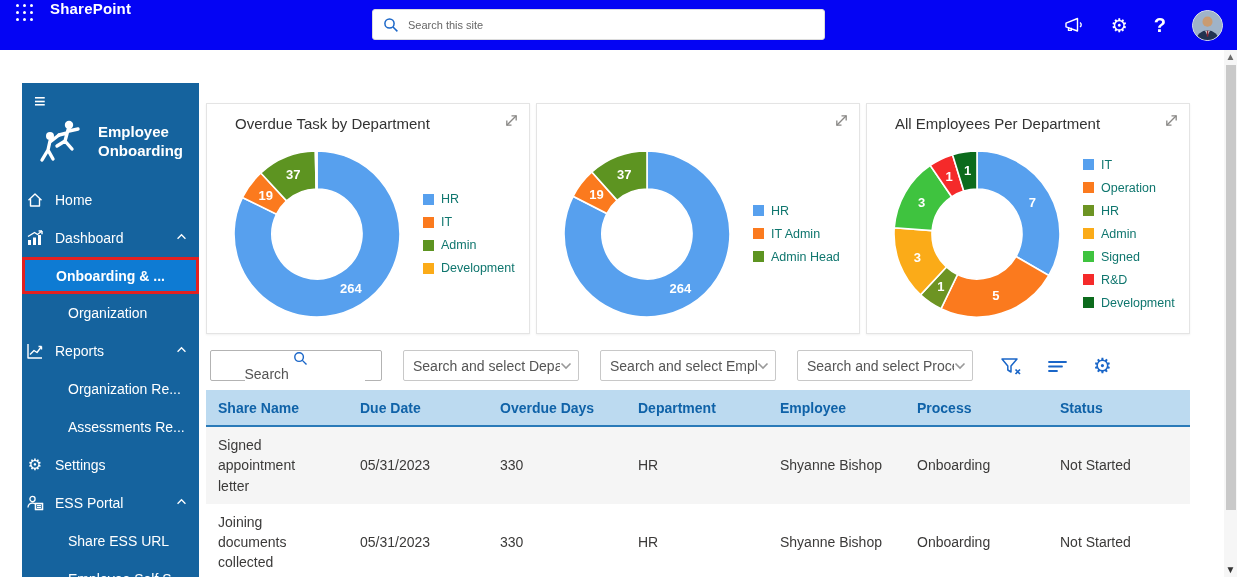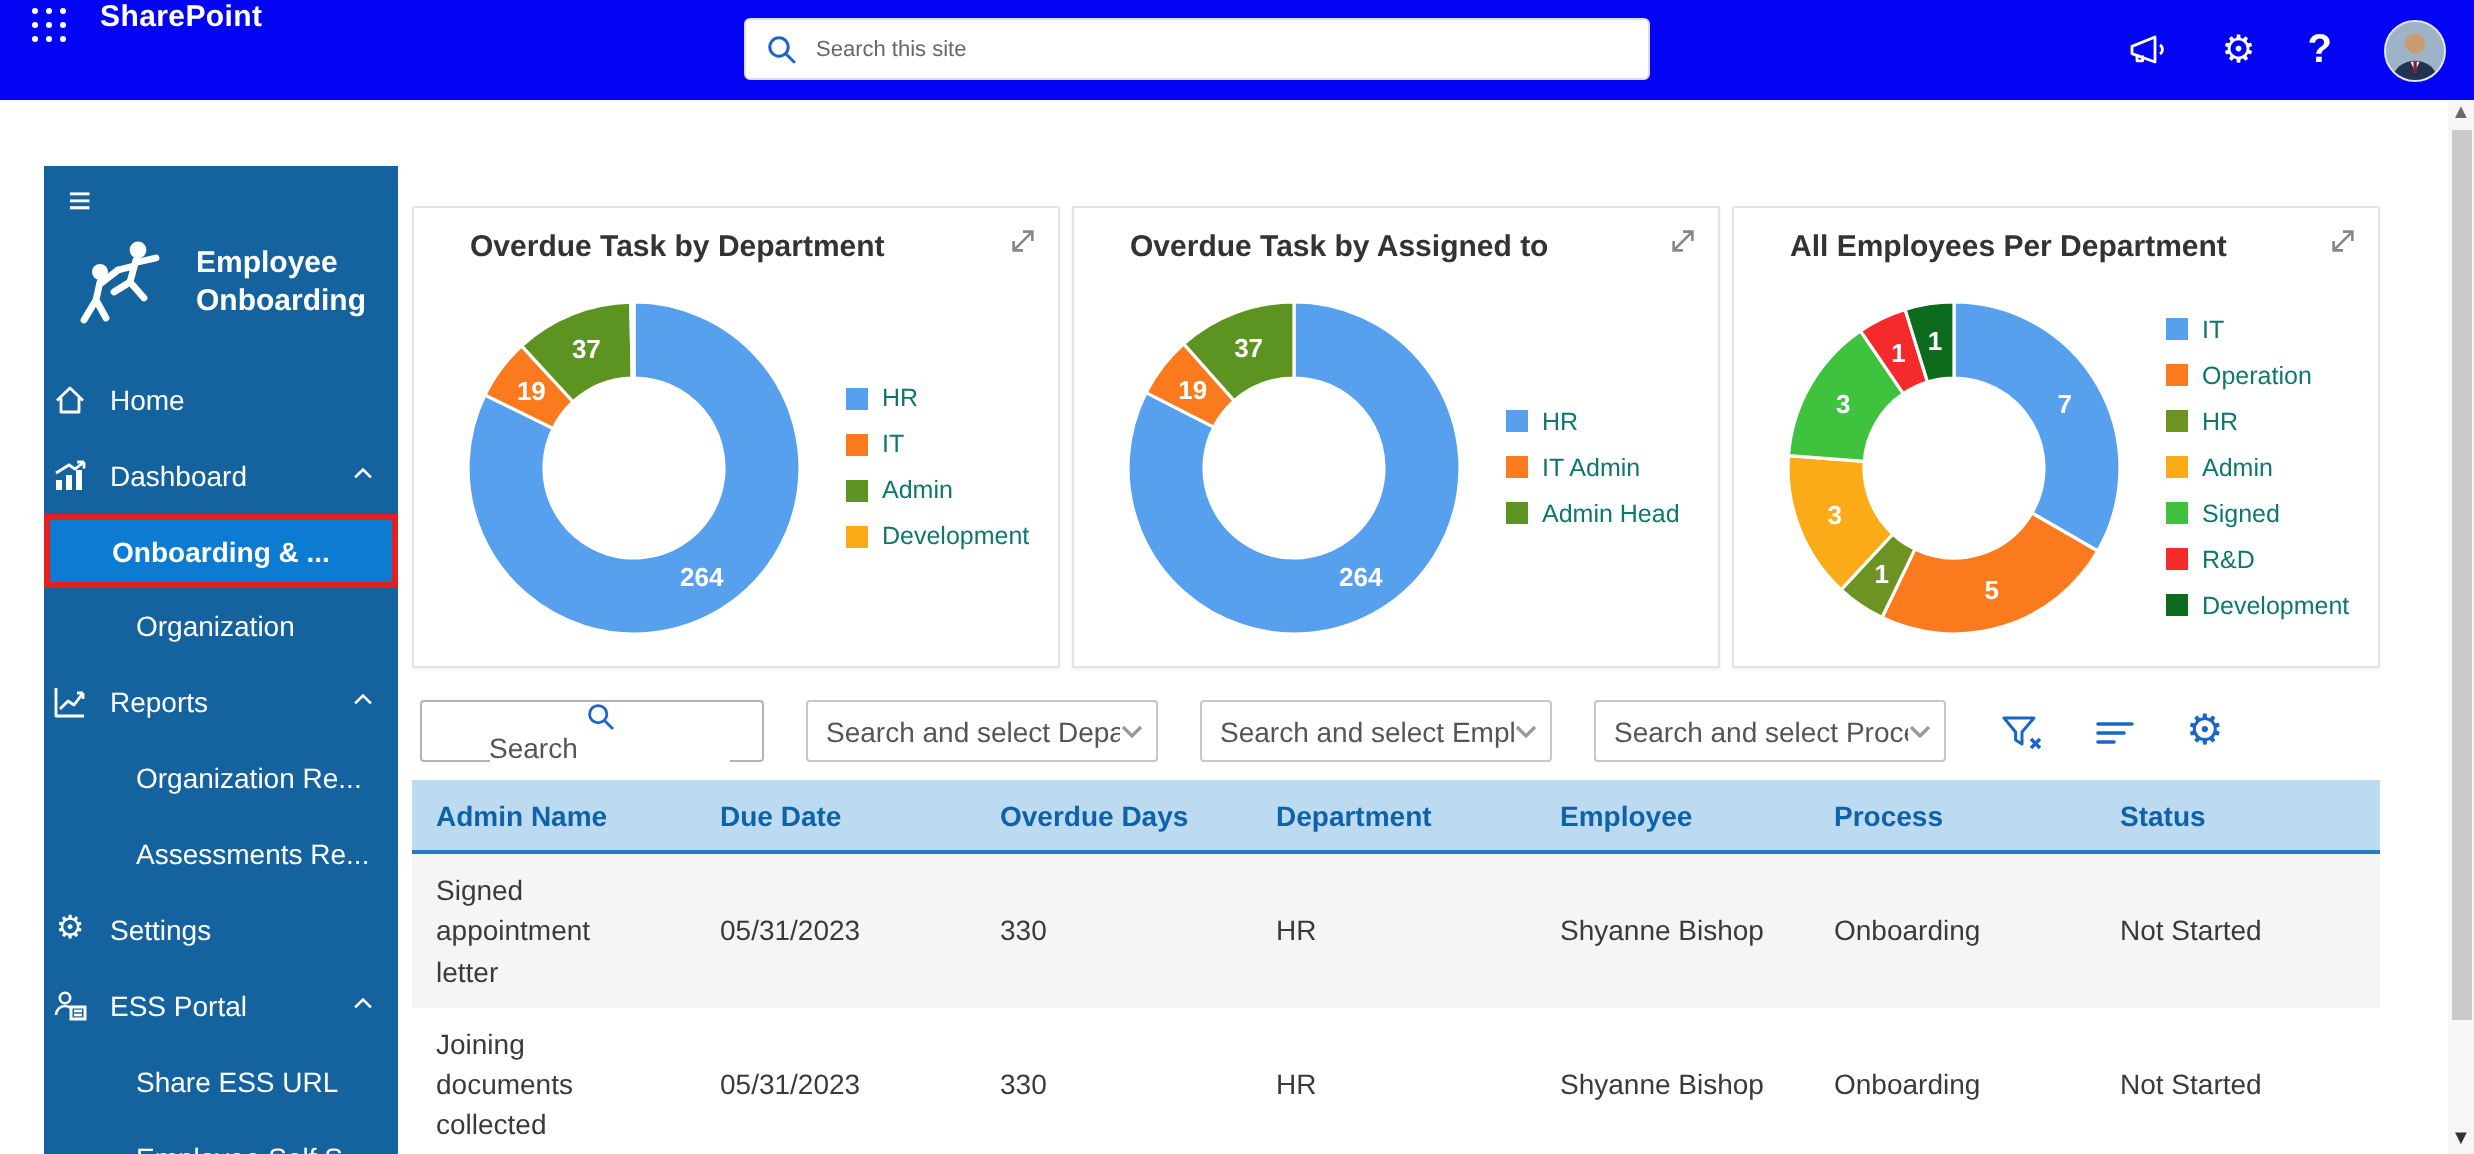--- a/index.html
+++ b/index.html
@@ -39,21 +39,21 @@
   .nav-item.sub { padding-left:46px; }
   .nav-item .chev { position:absolute; right:12px; top:14px; }
   .nav-item.selected { background:#0e7bd3; border:3px solid #e32020; font-weight:bold;
     height:37px; padding-left:0; justify-content:center; }
 
   
   .main { position:absolute; left:206px; top:103px; width:984px; }
   .cards { display:flex; gap:6px; }
   .card { width:324px; height:231px; background:#fff; border:1px solid #e4e4e4;
     box-shadow:0 1px 2px rgba(0,0,0,.06); position:relative; }
-  .card-title { position:absolute; left:28px; top:11px; font-size:15px; font-weight:700; color:#333; }
+  .card-title { position:absolute; left:28px; top:11px; font-size:15px; font-weight:400; color:#333; }
   .expand-btn { position:absolute; right:10px; top:9px; cursor:pointer; }
   .card-body { position:absolute; left:4px; top:32px; right:2px; bottom:2px;
     display:flex; align-items:center; }
   .donut { width:184px; height:184px; margin-left:14px; flex:none; }
   .donut text { font-family:"Liberation Sans", sans-serif; font-size:13px; font-weight:bold; fill:#fff; }
   .legend { display:flex; flex-direction:column; gap:9px; margin-left:14px; }
   .legend-item { display:flex; align-items:center; font-size:12.5px; color:#0f766e; white-space:nowrap; }
   .legend-item .sw { width:11px; height:11px; margin-right:7px; flex:none; }
 
   
@@ -274,21 +274,20 @@
               <span>Admin</span>
             </div>
             <div class="legend-item">
               <span class="sw" style="background:#fbab18"></span>
               <span>Development</span>
             </div>
           </div>
         </div>
       </div>
       <div class="card">
-        <div class="card-title">Overdue Task by Assigned to</div>
         <span class="expand-btn">
           <svg width="15" height="15" viewBox="0 0 16 16" fill="none" stroke="#8a8886" stroke-width="1.4">
             <path d="M3 13 L13 3"></path>
             <path d="M8 3 H13 V8"></path>
             <path d="M3 8 V13 H8"></path>
           </svg>
         </span>
         <div class="card-body">
           <svg class="donut" viewBox="0 0 184 184">
             <path d="M92.00 9.00 A83 83 0 1 1 18.05 54.32 L51.90 71.57 A45 45 0 1 0 92.00 47.00 Z" fill="#57a0ee" stroke="#fff" stroke-width="1.6"></path>
@@ -417,21 +416,21 @@
             <line x1="2" y1="8.5" x2="15" y2="8.5"></line>
             <line x1="2" y1="13" x2="10" y2="13"></line>
         </svg>
       </span>
       <span class="fic gear-blue">⚙</span>
     </div>
   </div>
 
   <div class="table">
     <div class="t-head" id="thead">
-        <div class="th">Admin Name</div>
+        <div class="th">Share Name</div>
         <div class="th">Due Date</div>
         <div class="th">Overdue Days</div>
         <div class="th">Department</div>
         <div class="th">Employee</div>
         <div class="th">Process</div>
         <div class="th">Status</div>
       </div>
     <div id="tbody">
         <div class="t-row">
           <div class="td">Signed appointment letter</div>

